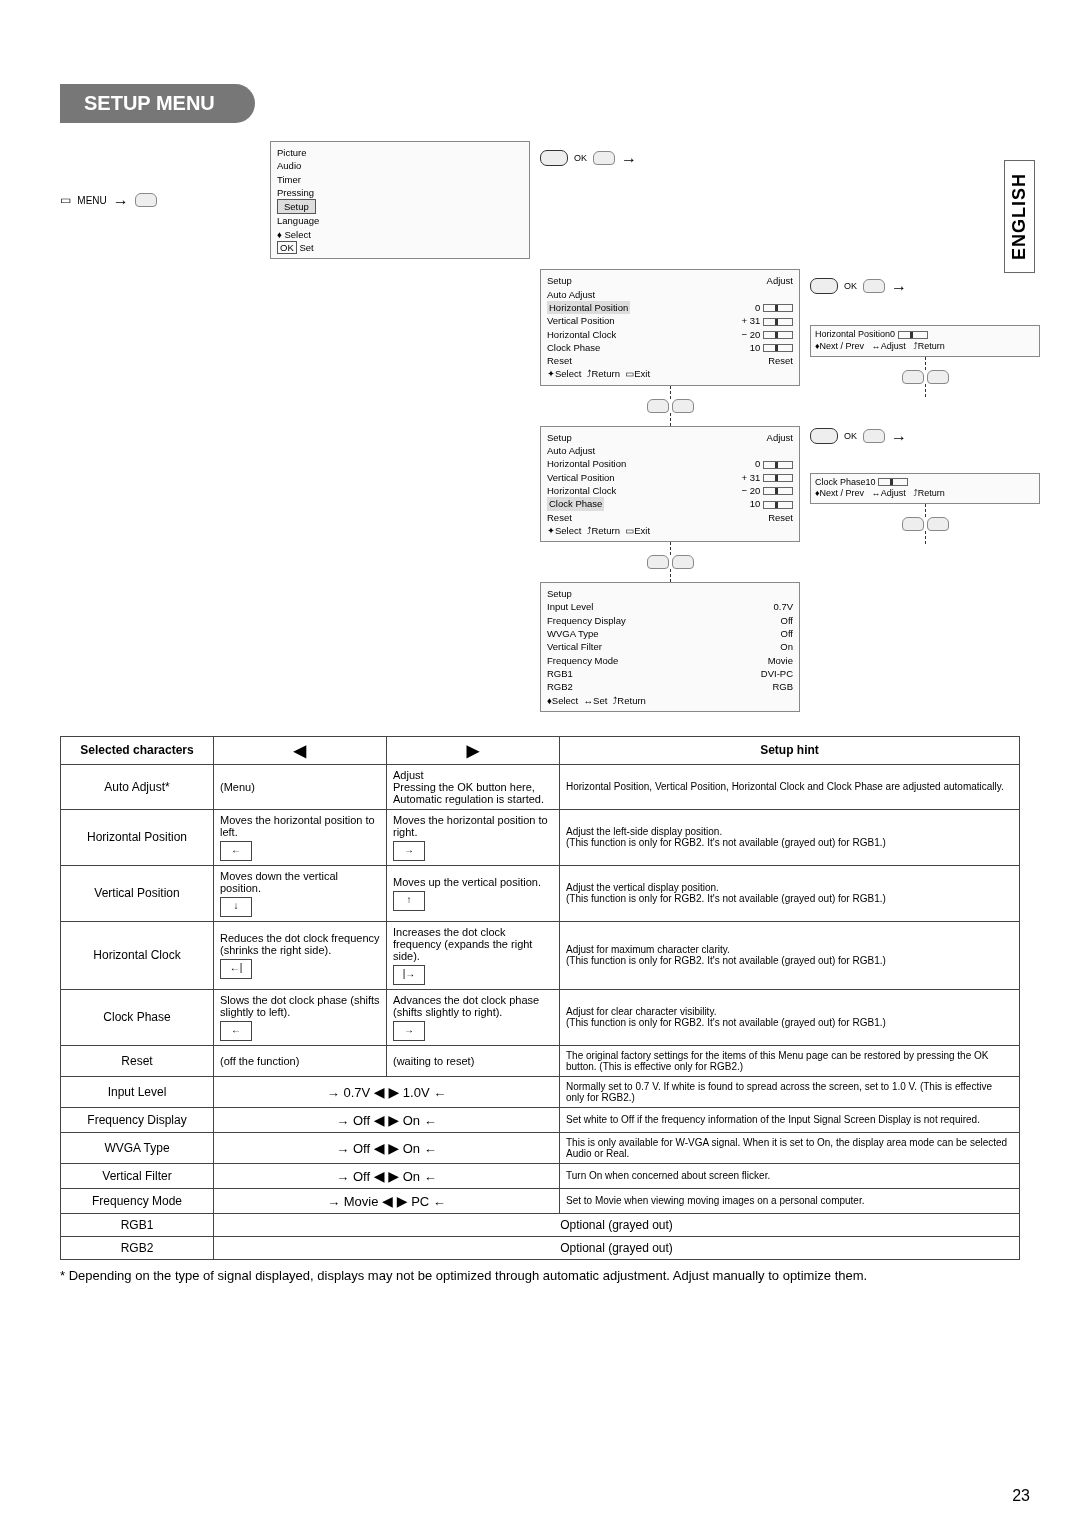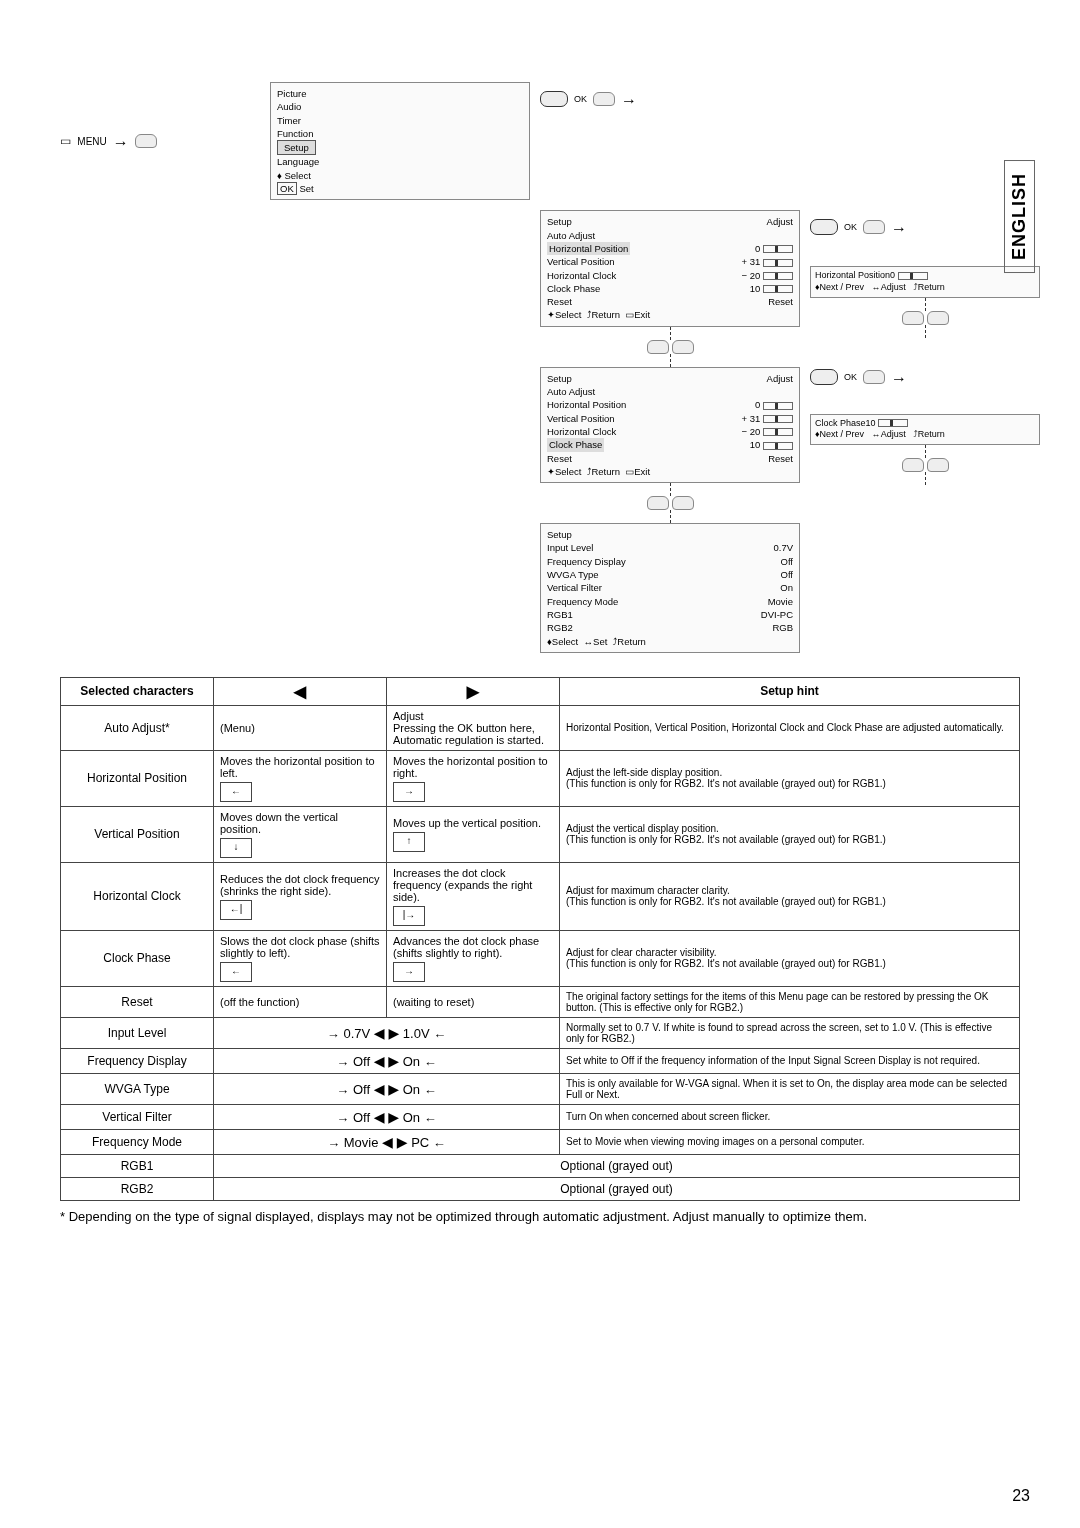--- a/index.html
+++ b/index.html
@@ -38,40 +38,41 @@
   .toggle { text-align:center; font-size:13px; }
   .toggle .bi { font-size:14px; }
   .grayspan { text-align:center; }
   .tri { font-size:16px; }
 </style>
 </head>
 <body>
 
 <div class="page">
   <br>
+  <div class="sectionpill">SETUP MENU</div>
   <div class="lang">ENGLISH</div>
 
   
   <div class="diagram">
 
     <div class="flowcell">
       <span style="font-size:12px;">▭</span>
       <span style="font-size:10px;">MENU</span>
       <span class="rarrow">→</span>
       <span class="controls">
           <span class="ctrl"></span>
         </span>
     </div>
 
     <div>
       <div class="menubox">
         <div>Picture</div>
         <div>Audio</div>
         <div>Timer</div>
-        <div>Function</div>
+        <div>Pressing</div>
         <div><span class="hl" style="border:1px solid #555; padding:0 6px;">Setup</span></div>
         <div>Language</div>
         <div>♦ <span>Select</span></div>
         <div><span style="border:1px solid #555; padding:0 2px;">OK</span> <span>Set</span></div>
       </div>
     </div>
 
     <div>
       <div class="flowcell padtop">
         <span class="okbtn"></span>
@@ -301,21 +302,21 @@
         </tr>
         <tr>
           <td class="rowlabel">Frequency Display</td>
           <td colspan="2" class="toggle">→ Off <span class="bi">◀ ▶</span> On ←</td>
           <td class="hintcell">Set white to Off if the frequency information of the Input Signal Screen Display is not required.</td>
         </tr>
         <tr>
           <td class="rowlabel">WVGA Type</td>
           <td colspan="2" class="toggle">→ Off <span class="bi">◀ ▶</span> On ←</td>
           <td class="hintcell">This is only available for W-VGA signal.
-When it is set to On, the display area mode can be selected Full or Next.</td>
+When it is set to On, the display area mode can be selected Audio or Real.</td>
         </tr>
         <tr>
           <td class="rowlabel">Vertical Filter</td>
           <td colspan="2" class="toggle">→ Off <span class="bi">◀ ▶</span> On ←</td>
           <td class="hintcell">Turn On when concerned about screen flicker.</td>
         </tr>
         <tr>
           <td class="rowlabel">Frequency Mode</td>
           <td colspan="2" class="toggle">→ Movie <span class="bi">◀ ▶</span> PC ←</td>
           <td class="hintcell">Set to Movie when viewing moving images on a personal computer.</td>

